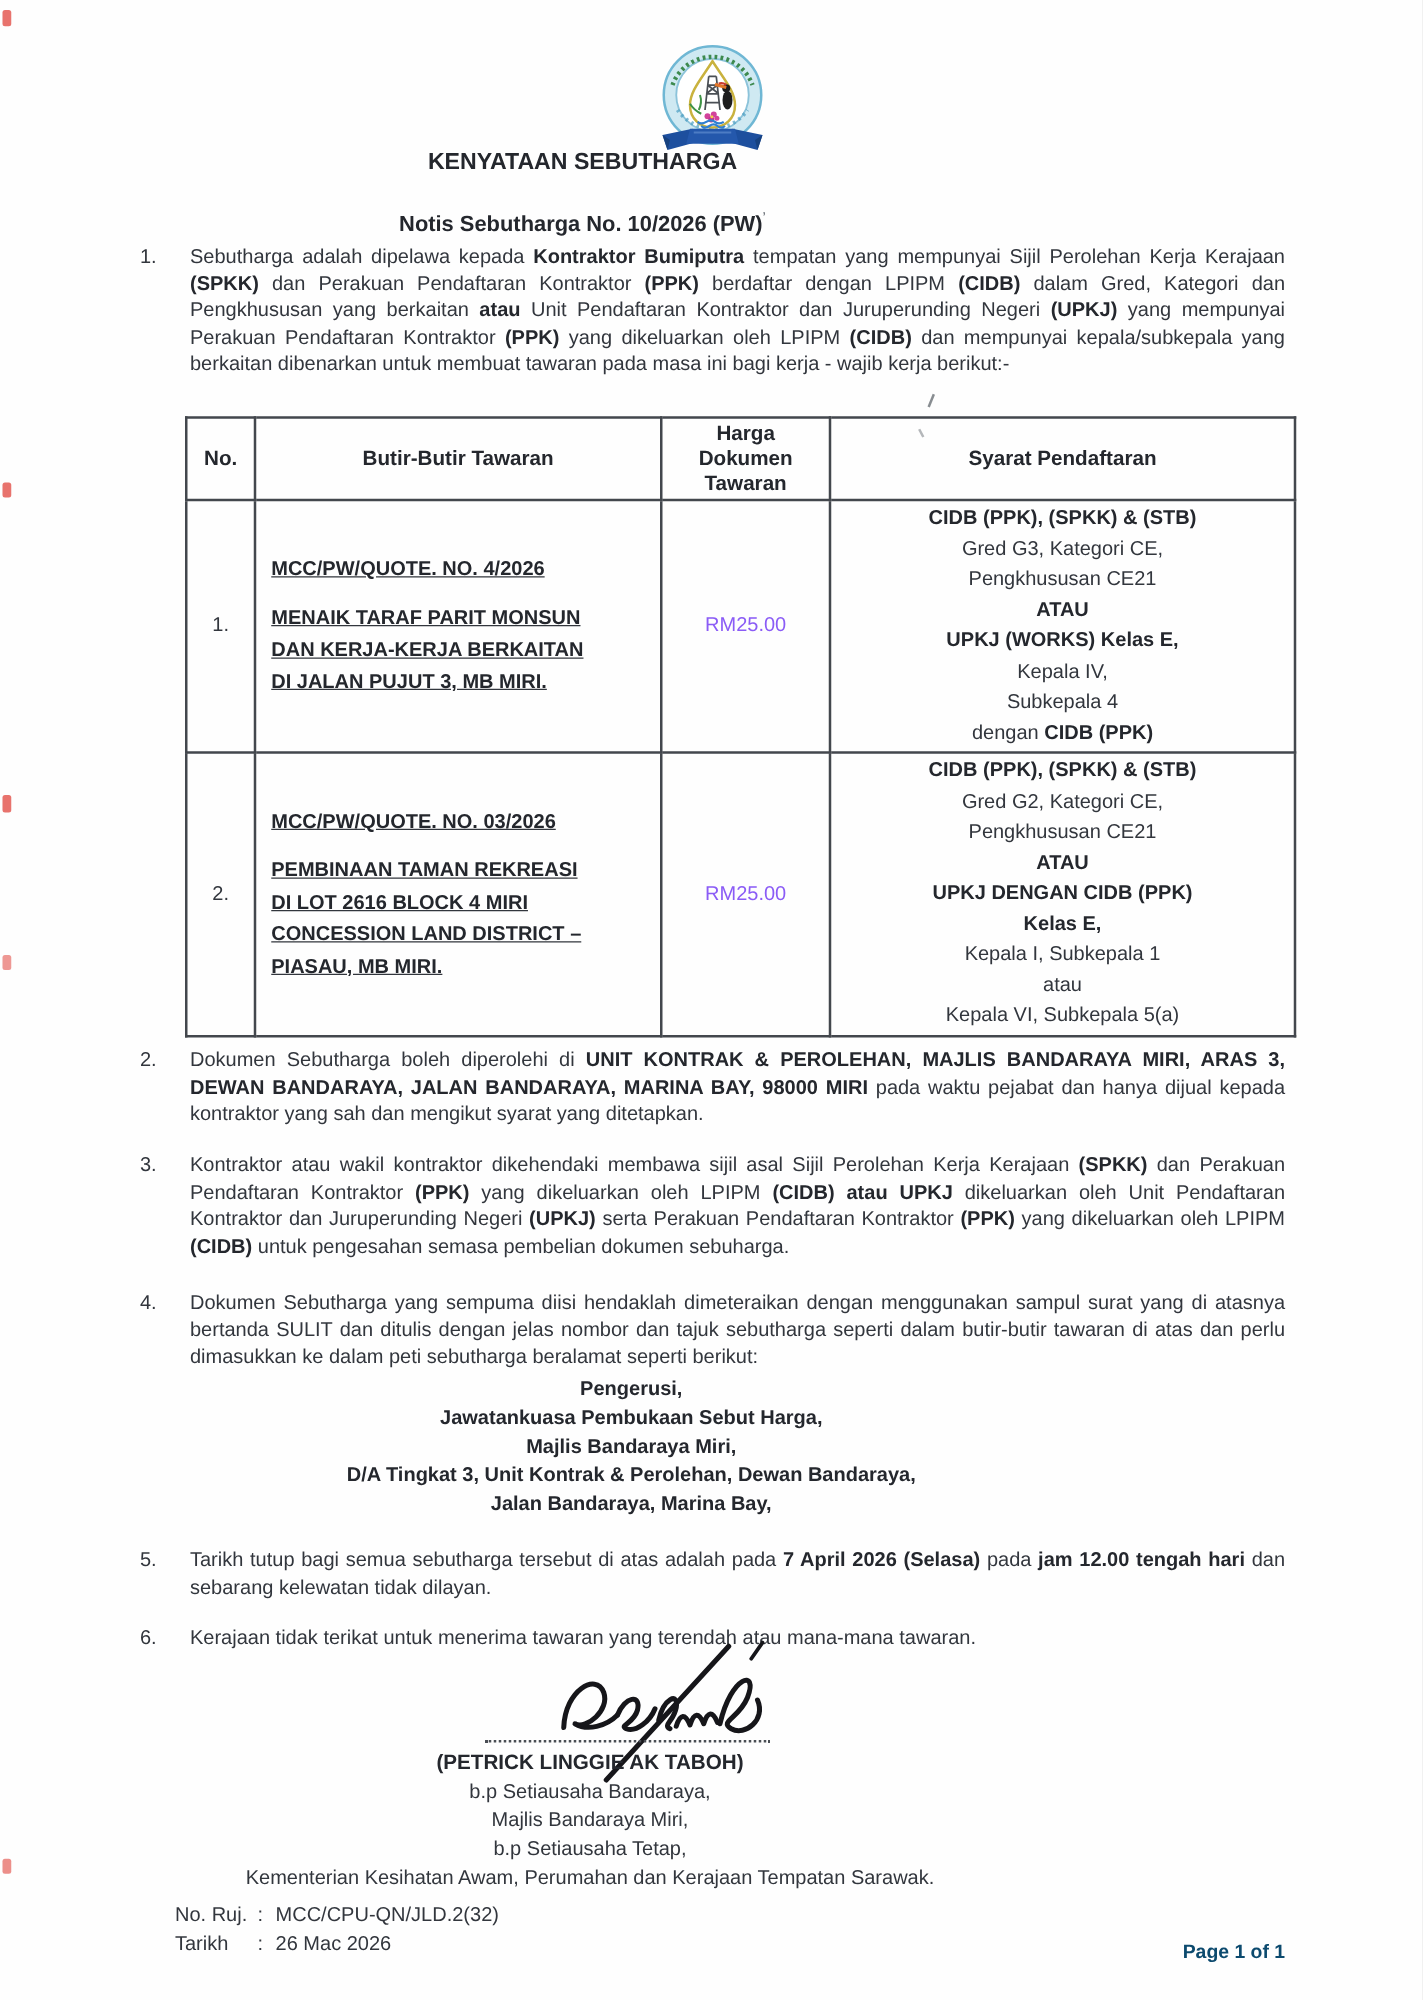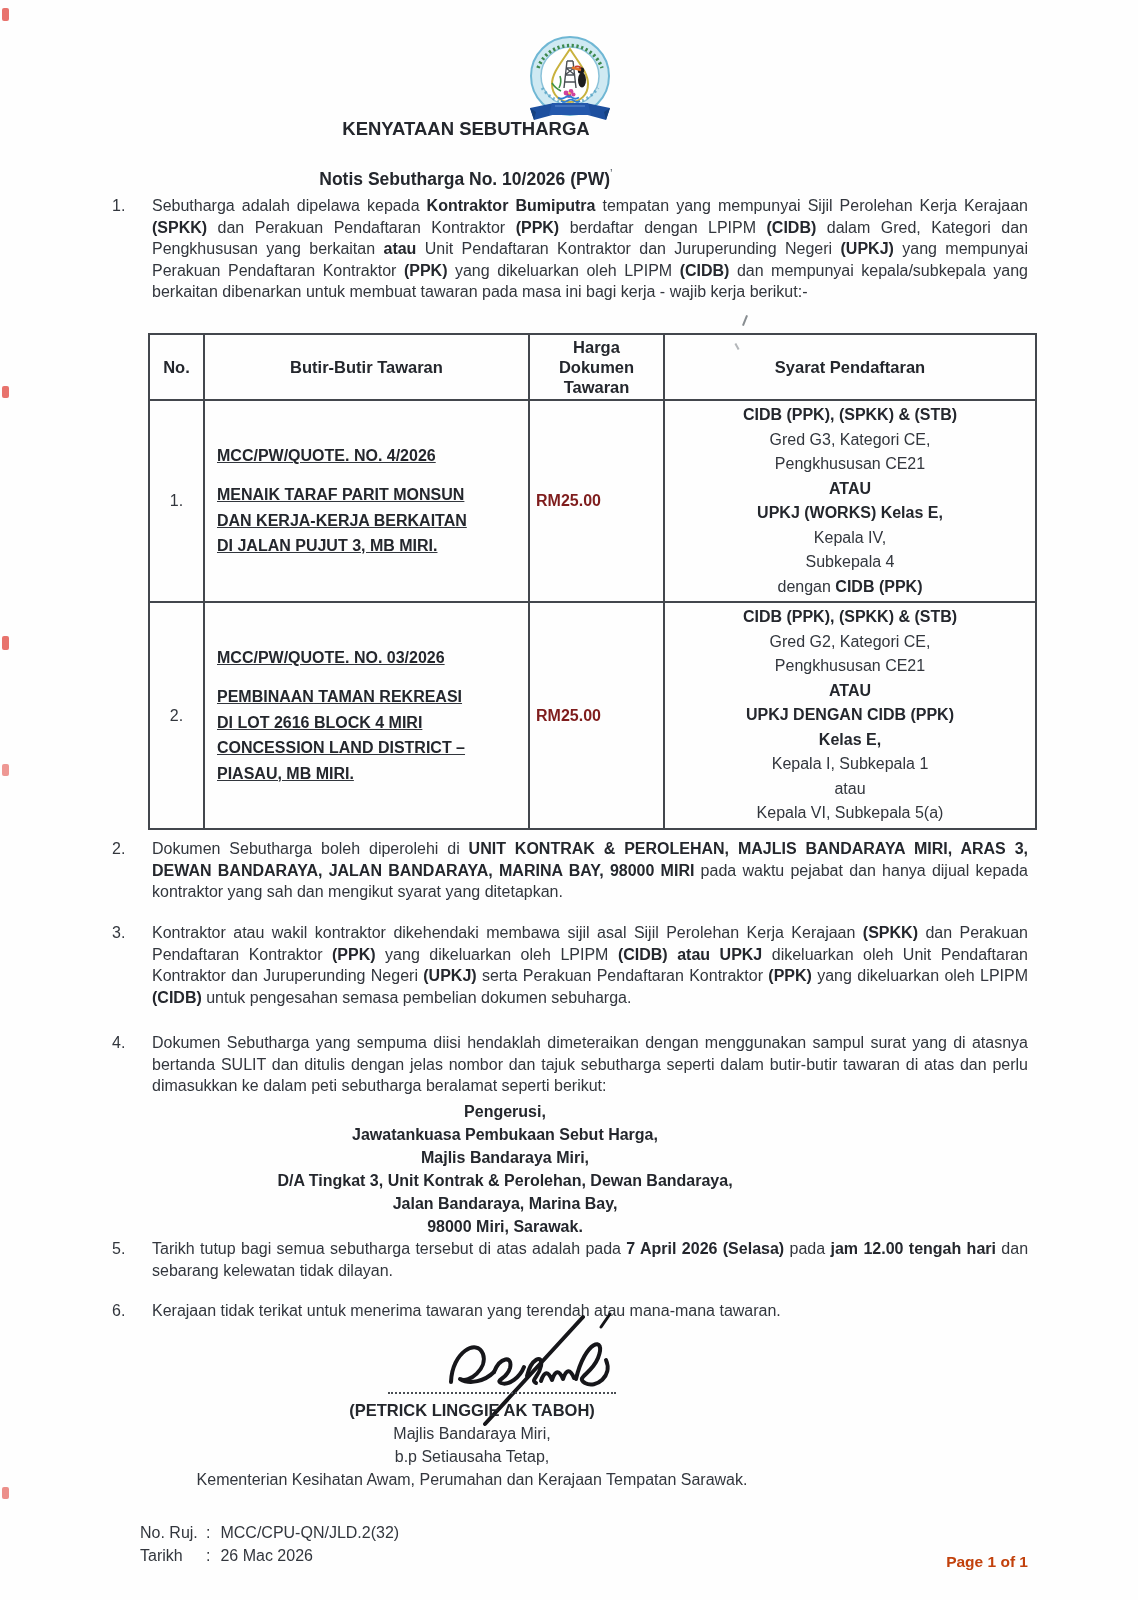--- a/index.html
+++ b/index.html
@@ -24,37 +24,37 @@
             font-size:16px;color:#32363d;}
   table.tbl td,table.tbl th{border:2px solid #43474d;vertical-align:middle;padding:2px 6px;}
   table.tbl th{font-size:16.5px;line-height:20px;color:#24272d;border-radius:16px;}
   tr.hrow{height:62px;}
   tr.r1{height:190px;}
   tr.r2{height:227px;}
   .cno{text-align:center;}
   .cbutir{padding-left:12px !important;padding-right:16px !important;text-decoration:underline;}
   .cbutir .code{font-weight:bold;color:#24272d;margin-bottom:14px;line-height:25px;}
   .cbutir .desc .ln{font-weight:bold;color:#24272d;line-height:25.5px;}
-  .charga{font-weight:bold;color:#7f1d1d;}
+  .charga{text-align:center;font-weight:normal;color:#8b5cf6;}
   .csyarat{text-align:center;}
   .csyarat .ln{line-height:24.5px;}
   
   .addr{position:absolute;left:112px;top:1100px;width:786px;text-align:center;}
   .addr .ln{font-weight:bold;color:#24272d;font-size:16px;line-height:23px;}
   
   .sig-svg{position:absolute;left:433px;top:1310px;width:228px;height:118px;overflow:visible;}
   .dotline{position:absolute;left:388px;top:1392px;width:228px;border-top:2px dotted #4a4e54;}
   .sigblock{position:absolute;left:112px;top:1398px;width:720px;text-align:center;}
   .sigblock .name{font-weight:bold;color:#24272d;font-size:16.5px;line-height:24px;}
   .sigblock .ln{font-size:16px;line-height:23px;}
   
   .foot{position:absolute;left:140px;font-size:16px;}
   .foot .lbl{display:inline-block;width:66px;}
   .foot .val{margin-left:10px;}
-  .pagenum{position:absolute;right:110px;top:1553px;font-size:15.5px;font-weight:bold;color:#c2410c;}
+  .pagenum{position:absolute;right:110px;top:1553px;font-size:15.5px;font-weight:bold;color:#0c4a6e;}
   
   .gmark{position:absolute;background:#6a7075;}
 </style>
 </head>
 <body>
 
 <div class="page">
 
   <div class="edge-mark" style="top:8px;height:13px;background:#e0443c;"></div>
   <div class="edge-mark" style="top:386px;height:12px;background:#e0443c;"></div>
@@ -189,21 +189,20 @@
     <span class="num">4.</span>
     <div class="ptext"><span>Dokumen Sebutharga yang sempuma diisi hendaklah dimeteraikan dengan menggunakan sampul surat yang di atasnya bertanda SULIT dan ditulis dengan jelas nombor dan tajuk sebutharga seperti dalam butir-butir tawaran di atas dan perlu dimasukkan ke dalam peti sebutharga beralamat seperti berikut:</span></div>
   </div>
 
   <div class="addr">
       <div class="ln">Pengerusi,</div>
       <div class="ln">Jawatankuasa Pembukaan Sebut Harga,</div>
       <div class="ln">Majlis Bandaraya Miri,</div>
       <div class="ln">D/A Tingkat 3, Unit Kontrak &amp; Perolehan, Dewan Bandaraya,</div>
       <div class="ln">Jalan Bandaraya, Marina Bay,</div>
-      <div class="ln">98000 Miri, Sarawak.</div>
     </div>
 
   <div class="para" style="top:1238px;">
     <span class="num">5.</span>
     <div class="ptext"><span>Tarikh tutup bagi semua sebutharga tersebut di atas adalah pada </span><span class="b">7 April 2026 (Selasa)</span><span> pada </span><span class="b">jam 12.00 tengah hari</span><span> dan sebarang kelewatan tidak dilayan.</span></div>
   </div>
   <div class="para" style="top:1300px;">
     <span class="num">6.</span>
     <div class="ptext"><span>Kerajaan tidak terikat untuk menerima tawaran yang terendah atau mana-mana tawaran.</span></div>
   </div>
@@ -216,20 +215,21 @@
       <path d="M108,71 q5,-15 11,-1 q5,-15 11,-1 q5,-15 11,-1"></path>
       <path d="M143,69 C152,30 174,25 165,48 C158,65 142,67 152,73 C163,79 180,66 173,50"></path>
       <path d="M150,7 L52,114"></path>
       <path d="M168,17 l9,-13" stroke-width="3"></path>
     </g>
   </svg>
   <div class="dotline"></div>
   <div class="sigblock">
     <div class="name">(PETRICK LINGGIE AK TABOH)</div>
     <div>
+        <div class="ln">b.p Setiausaha Bandaraya,</div>
         <div class="ln">Majlis Bandaraya Miri,</div>
         <div class="ln">b.p Setiausaha Tetap,</div>
         <div class="ln">Kementerian Kesihatan Awam, Perumahan dan Kerajaan Tempatan Sarawak.</div>
       </div>
   </div>
 
   <div class="foot" style="top:1524px;">
     <span class="lbl">No. Ruj.</span><span>:</span><span class="val">MCC/CPU-QN/JLD.2(32)</span>
   </div>
   <div class="foot" style="top:1547px;">

